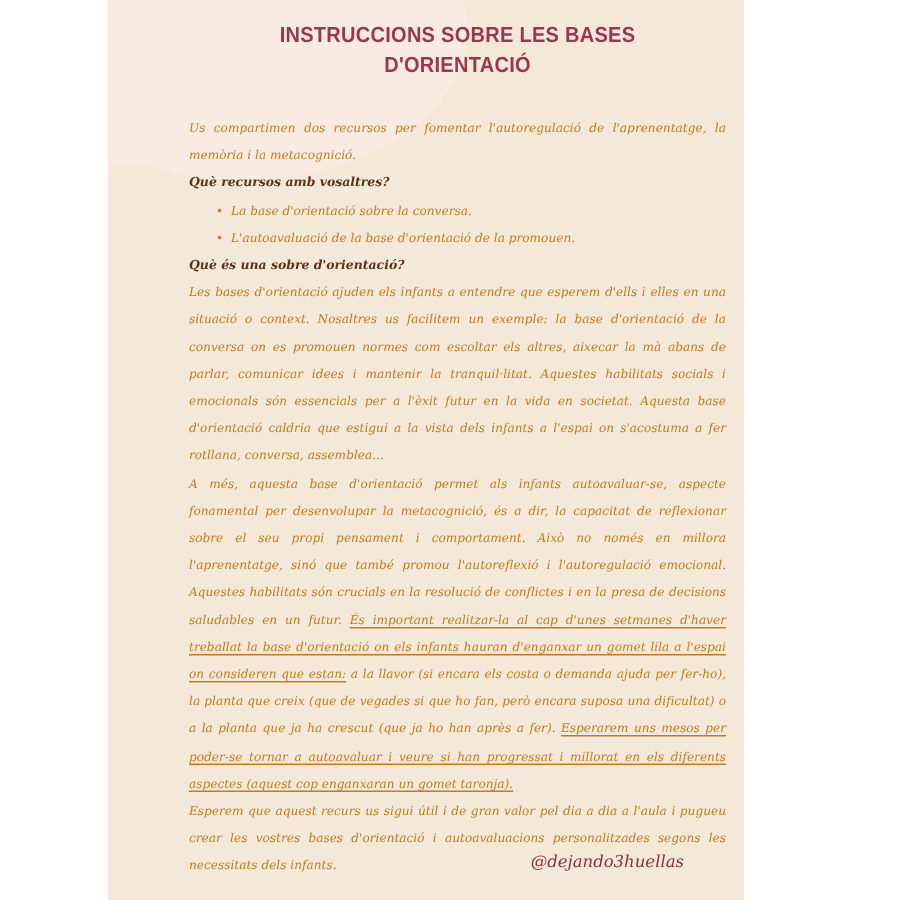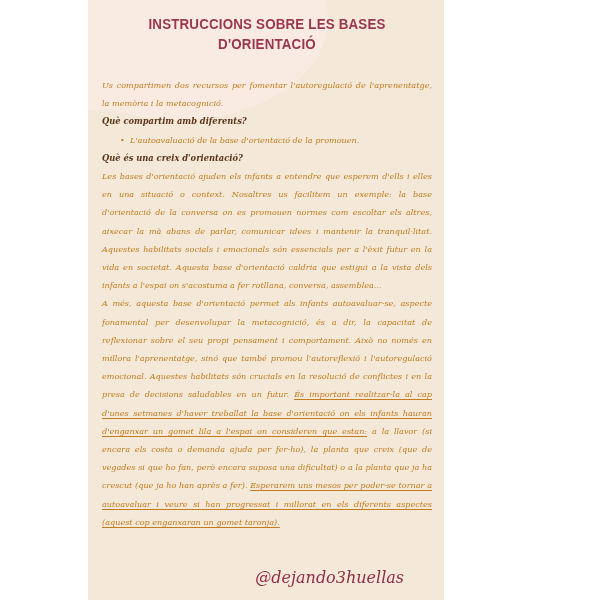--- a/index.html
+++ b/index.html
@@ -1,22 +1,23 @@
 <!DOCTYPE html>
 <html><head>
   <meta charset="utf-8">
   <style>
     * { box-sizing: border-box; margin: 0; padding: 0; }
     html, body { width: 600px; height: 600px; background: #ffffff; overflow: hidden; }
     .page {
       position: absolute;
-      left: 88px; top: 0;
-      width: 356px; height: 600px;
+      left: 72px; top: 0;
+      width: 424px; height: 600px;
       background: #f4e8d8;
       overflow: hidden;
+      padding-left: 40px;
     }
     .blob-top {
       position: absolute;
       left: -60px; top: -80px;
       width: 300px; height: 200px;
       border-radius: 50%;
       background: #f9ebe2;
       opacity: 0.9;
     }
     .blob-left {
@@ -62,44 +63,46 @@
       content: "\2022";
       position: absolute; left: 0; top: 0;
       color: #c27c1e;
     }
     .u { text-decoration: underline; text-underline-offset: 2px; }
     .signature {
       position: absolute;
       right: 40px; top: 568px;
       font-family: "DejaVu Serif", serif;
       font-style: italic;
-      font-size: 16px;
+      font-size: 11px;
       color: #8e2d48;
     }
   </style>
 </head>
 <body>
 
 <div class="page">
   <div class="blob-top"></div>
   <div class="blob-left"></div>
 
   <div class="content">
     <h1 class="title">INSTRUCCIONS SOBRE LES BASES D'ORIENTACIÓ</h1>
 
     <div class="body-text">
       <p>Us compartimen dos recursos per fomentar l'autoregulació de l'aprenentatge, la memòria i la metacognició.</p>
 
-      <p class="heading">Què compartim amb diferents?</p>
+      <p class="heading">Què recursos amb vosaltres?</p>
       <ul class="bullets">
+        <li>La base d'orientació sobre la conversa.</li>
         <li>L'autoavaluació de la base d'orientació de la promouen.</li>
       </ul>
 
-      <p class="heading">Què és una creix d'orientació?</p>
+      <p class="heading">Què és una sobre d'orientació?</p>
       <p>Les bases d'orientació ajuden els infants a entendre que esperem d'ells i elles en una situació o context. Nosaltres us facilitem un exemple: la base d'orientació de la conversa on es promouen normes com escoltar els altres, aixecar la mà abans de parlar, comunicar idees i mantenir la tranquil·litat. Aquestes habilitats socials i emocionals són essencials per a l'èxit futur en la vida en societat. Aquesta base d'orientació caldria que estigui a la vista dels infants a l'espai on s'acostuma a fer rotllana, conversa, assemblea...</p>
 
       <p><span>A més, aquesta base d'orientació permet als infants autoavaluar-se, aspecte fonamental per desenvolupar la metacognició, és a dir, la capacitat de reflexionar sobre el seu propi pensament i comportament. Això no només en millora l'aprenentatge, sinó que també promou l'autoreflexió i l'autoregulació emocional. Aquestes habilitats són crucials en la resolució de conflictes i en la presa de decisions saludables en un futur. </span><span class="u">És important realitzar-la al cap d'unes setmanes d'haver treballat la base d'orientació on els infants hauran d'enganxar un gomet lila a l'espai on consideren que estan:</span><span> a la llavor (si encara els costa o demanda ajuda per fer-ho), la planta que creix (que de vegades si que ho fan, però encara suposa una dificultat) o a la planta que ja ha crescut (que ja ho han après a fer). </span><span class="u">Esperarem uns mesos per poder-se tornar a autoavaluar i veure si han progressat i millorat en els diferents aspectes (aquest cop enganxaran un gomet taronja).</span></p>
 
+      <p>Esperem que aquest recurs us sigui útil i de gran valor pel dia a dia a l'aula i pugueu crear les vostres bases d'orientació i autoavaluacions personalitzades segons les necessitats dels infants.</p>
     </div>
   </div>
 
   <div class="signature">@dejando3huellas</div>
 </div>
 
 </body></html>

